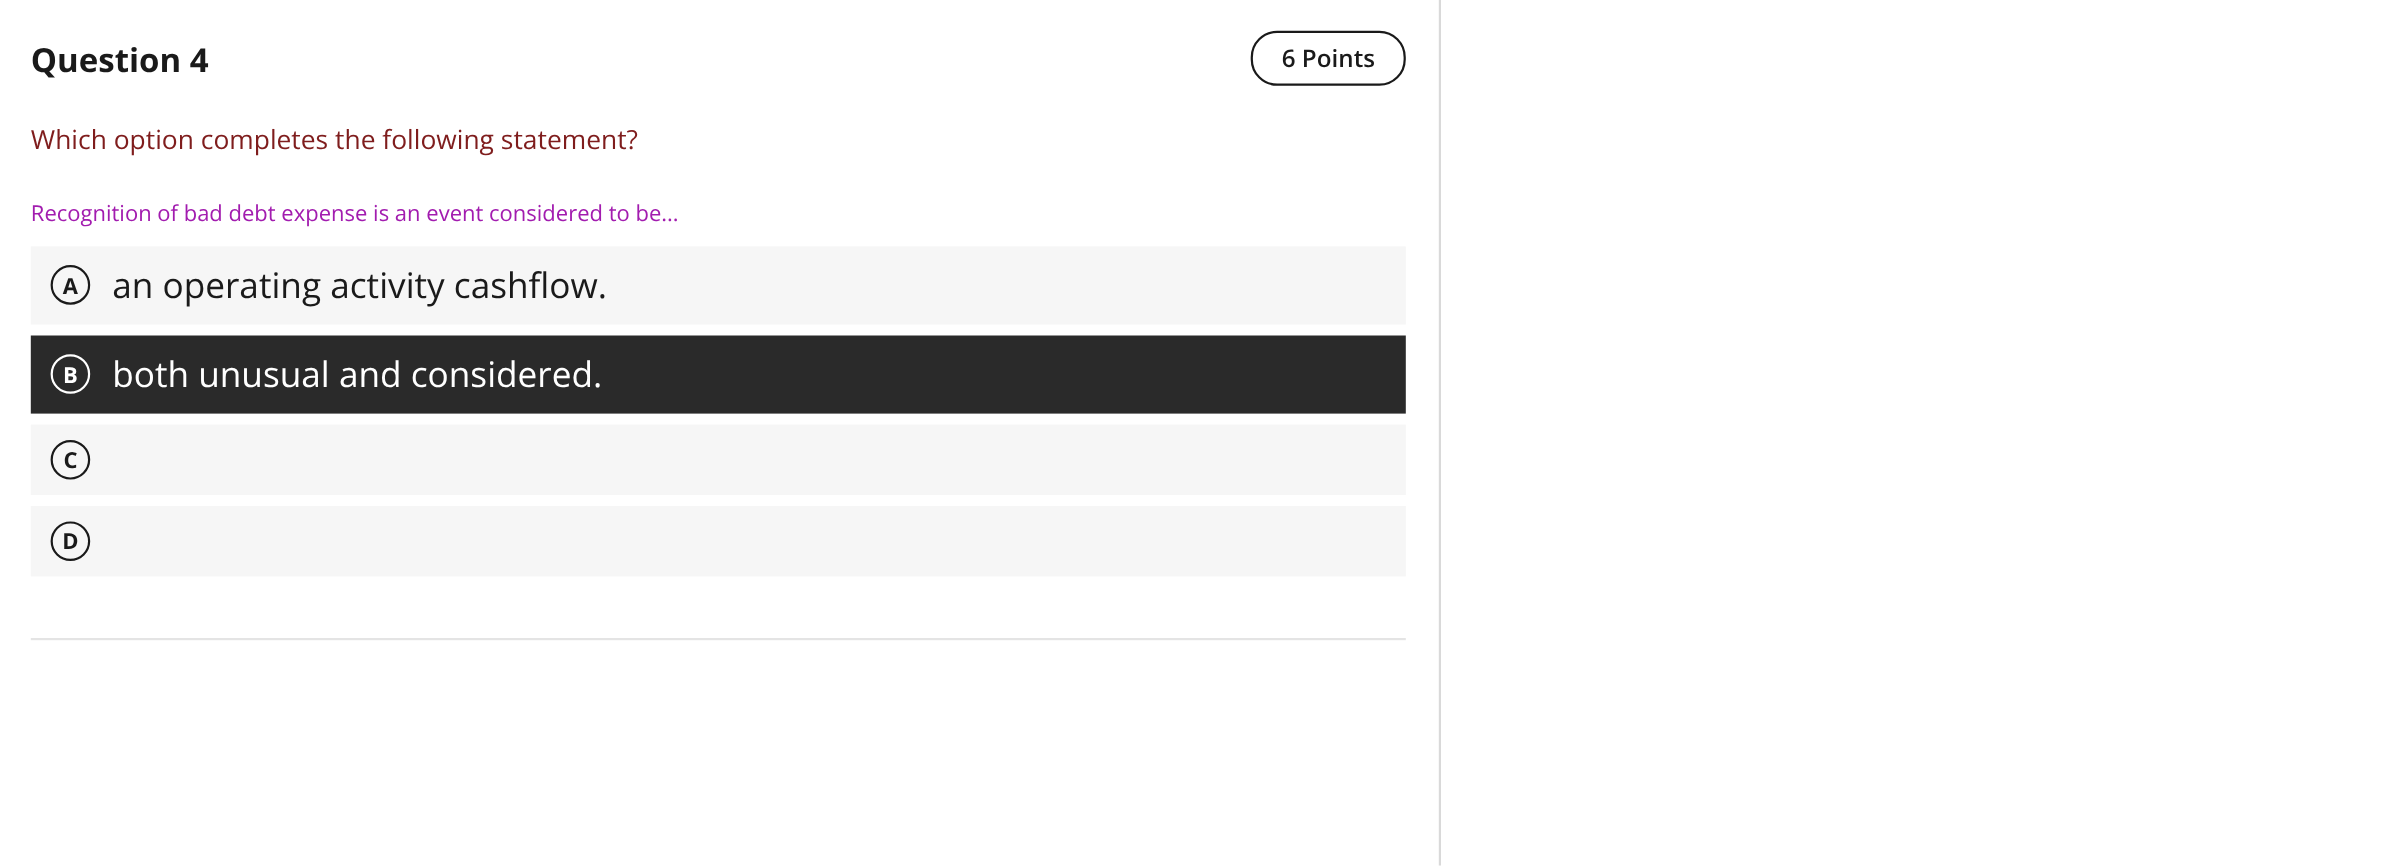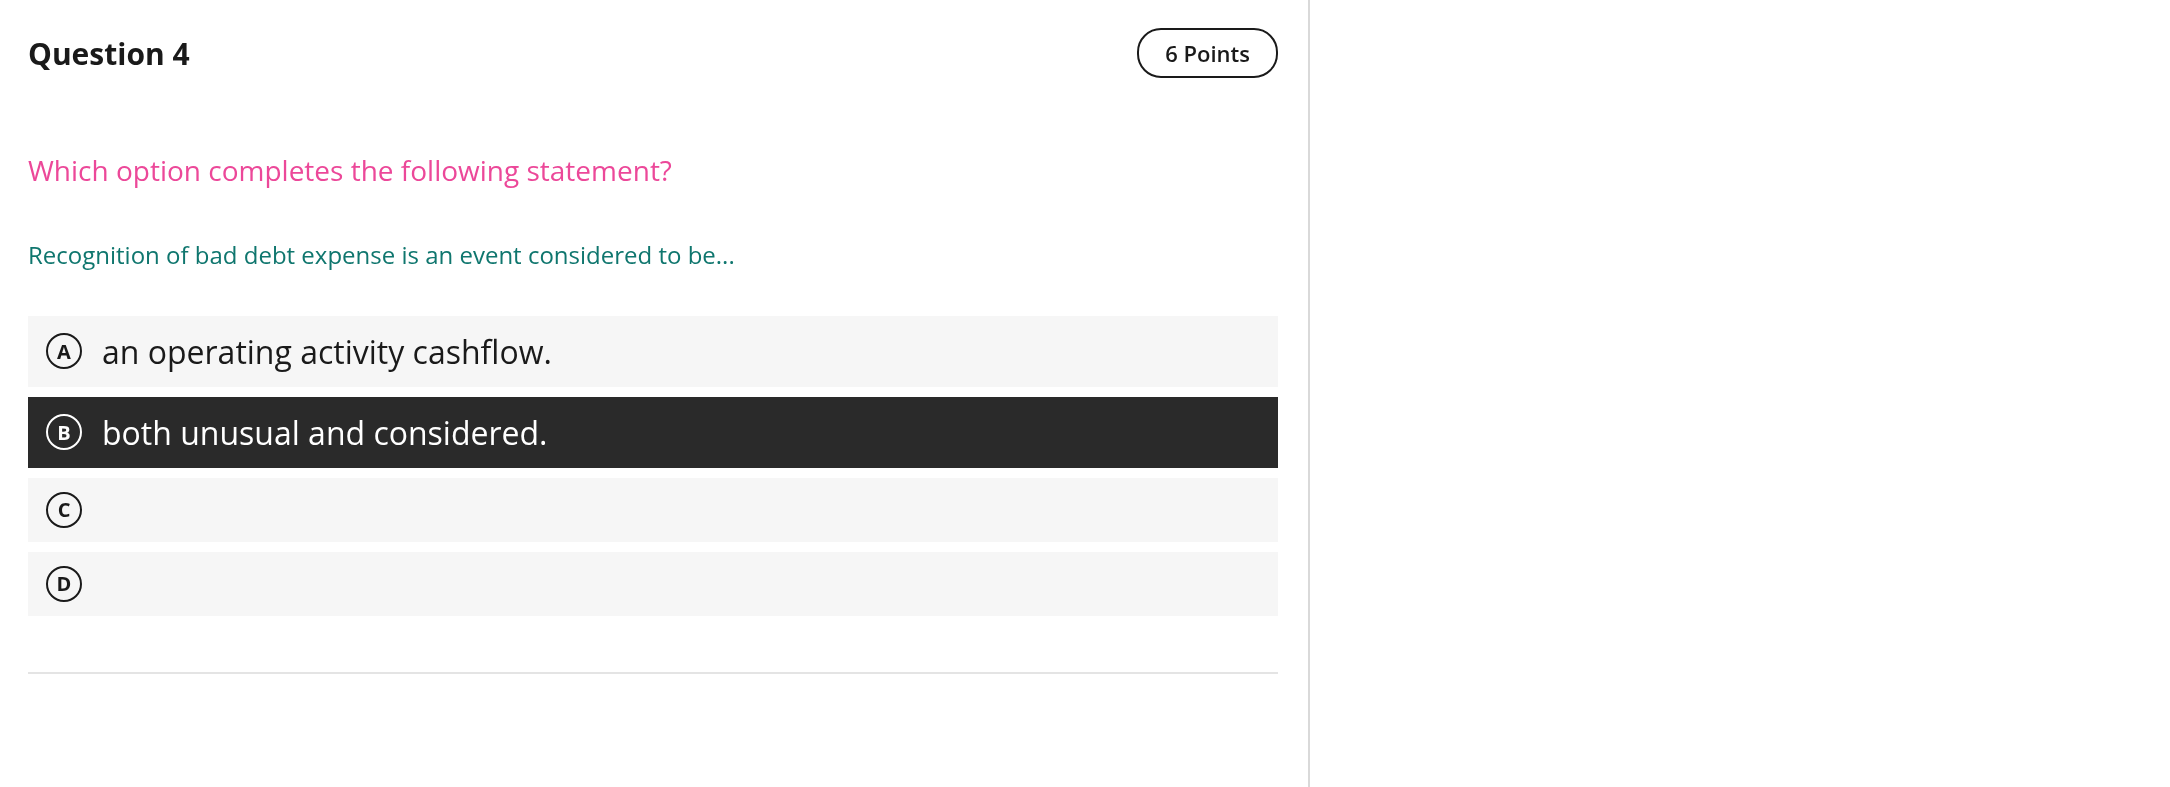--- a/index.html
+++ b/index.html
@@ -23,49 +23,49 @@
       width: 1310px;
       padding: 28px 0 0 28px;
       border-right: 2px solid #d9d9d9;
       display: flex;
       flex-direction: column;
     }
     .header-row {
       display: flex;
       justify-content: space-between;
       align-items: center;
-      margin-bottom: 73px;
+      margin-bottom: 32px;
       padding-right: 30px;
     }
     .question-title {
       font-size: 30px;
       font-weight: 700;
       color: #1a1a1a;
     }
     .points-badge {
       border: 2px solid #1a1a1a;
       border-radius: 24px;
       padding: 8px 26px;
       font-size: 22px;
       font-weight: 600;
       color: #1a1a1a;
     }
     .prompt-text {
-      font-size: 28px;
+      font-size: 24px;
       font-weight: 400;
-      color: #ec4899;
+      color: #7f1d1d;
       line-height: 1.4;
-      margin-bottom: 48px;
+      margin-bottom: 36px;
     }
     .statement-text {
-      font-size: 24px;
+      font-size: 20px;
       font-weight: 400;
-      color: #0f766e;
+      color: #a21caf;
       line-height: 1.4;
-      margin-bottom: 44px;
+      margin-bottom: 16px;
     }
     .options-list {
       display: flex;
       flex-direction: column;
       gap: 10px;
       margin-right: 30px;
     }
     .option-row {
       display: flex;
       align-items: center;

